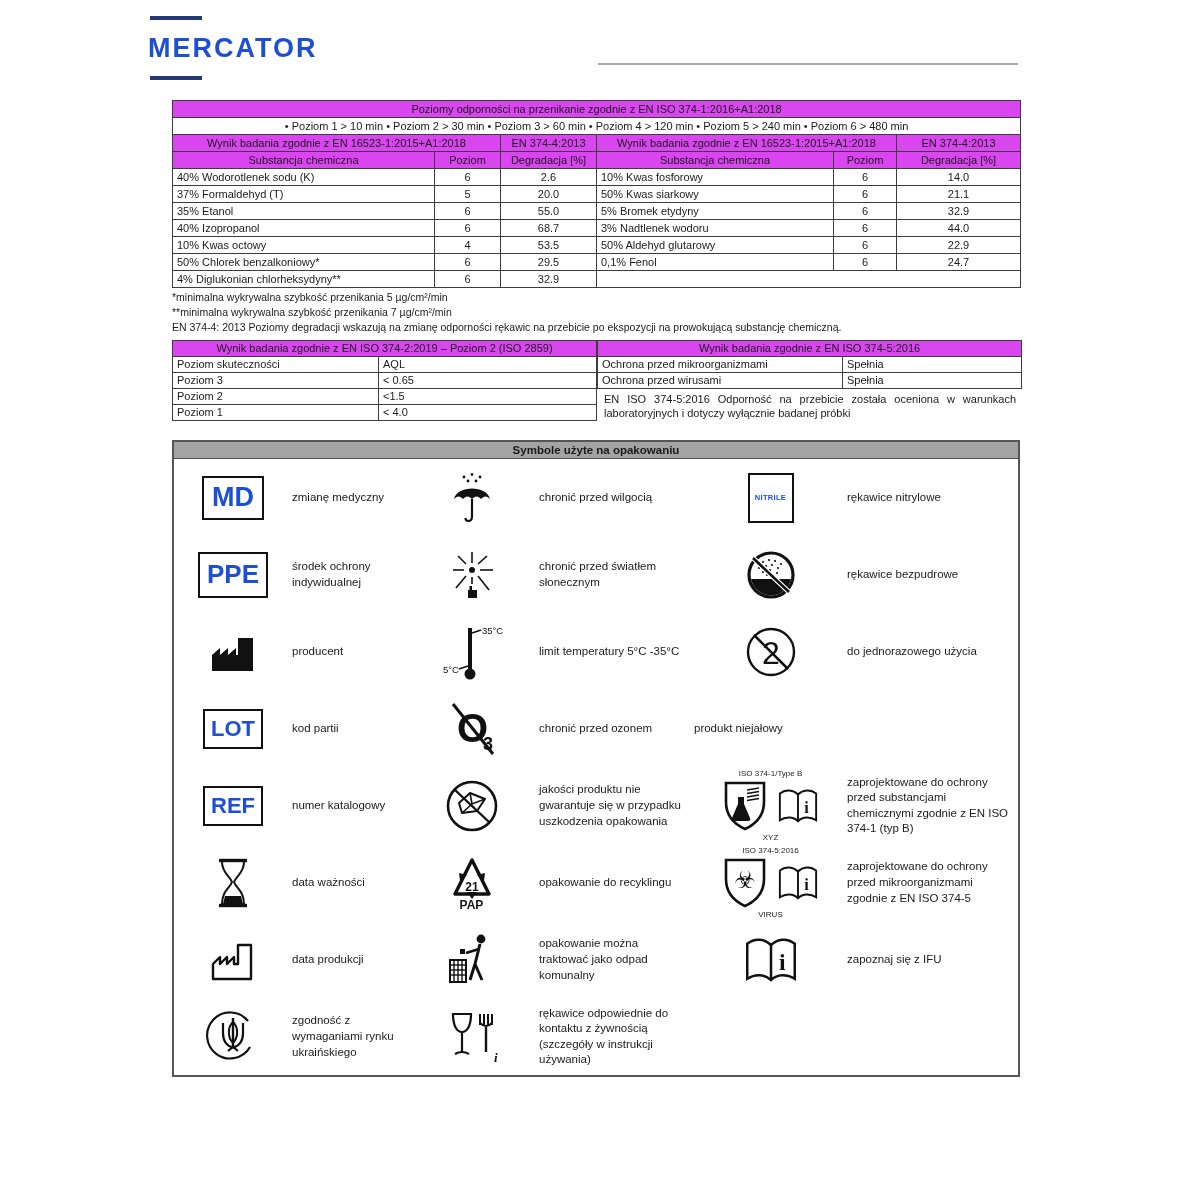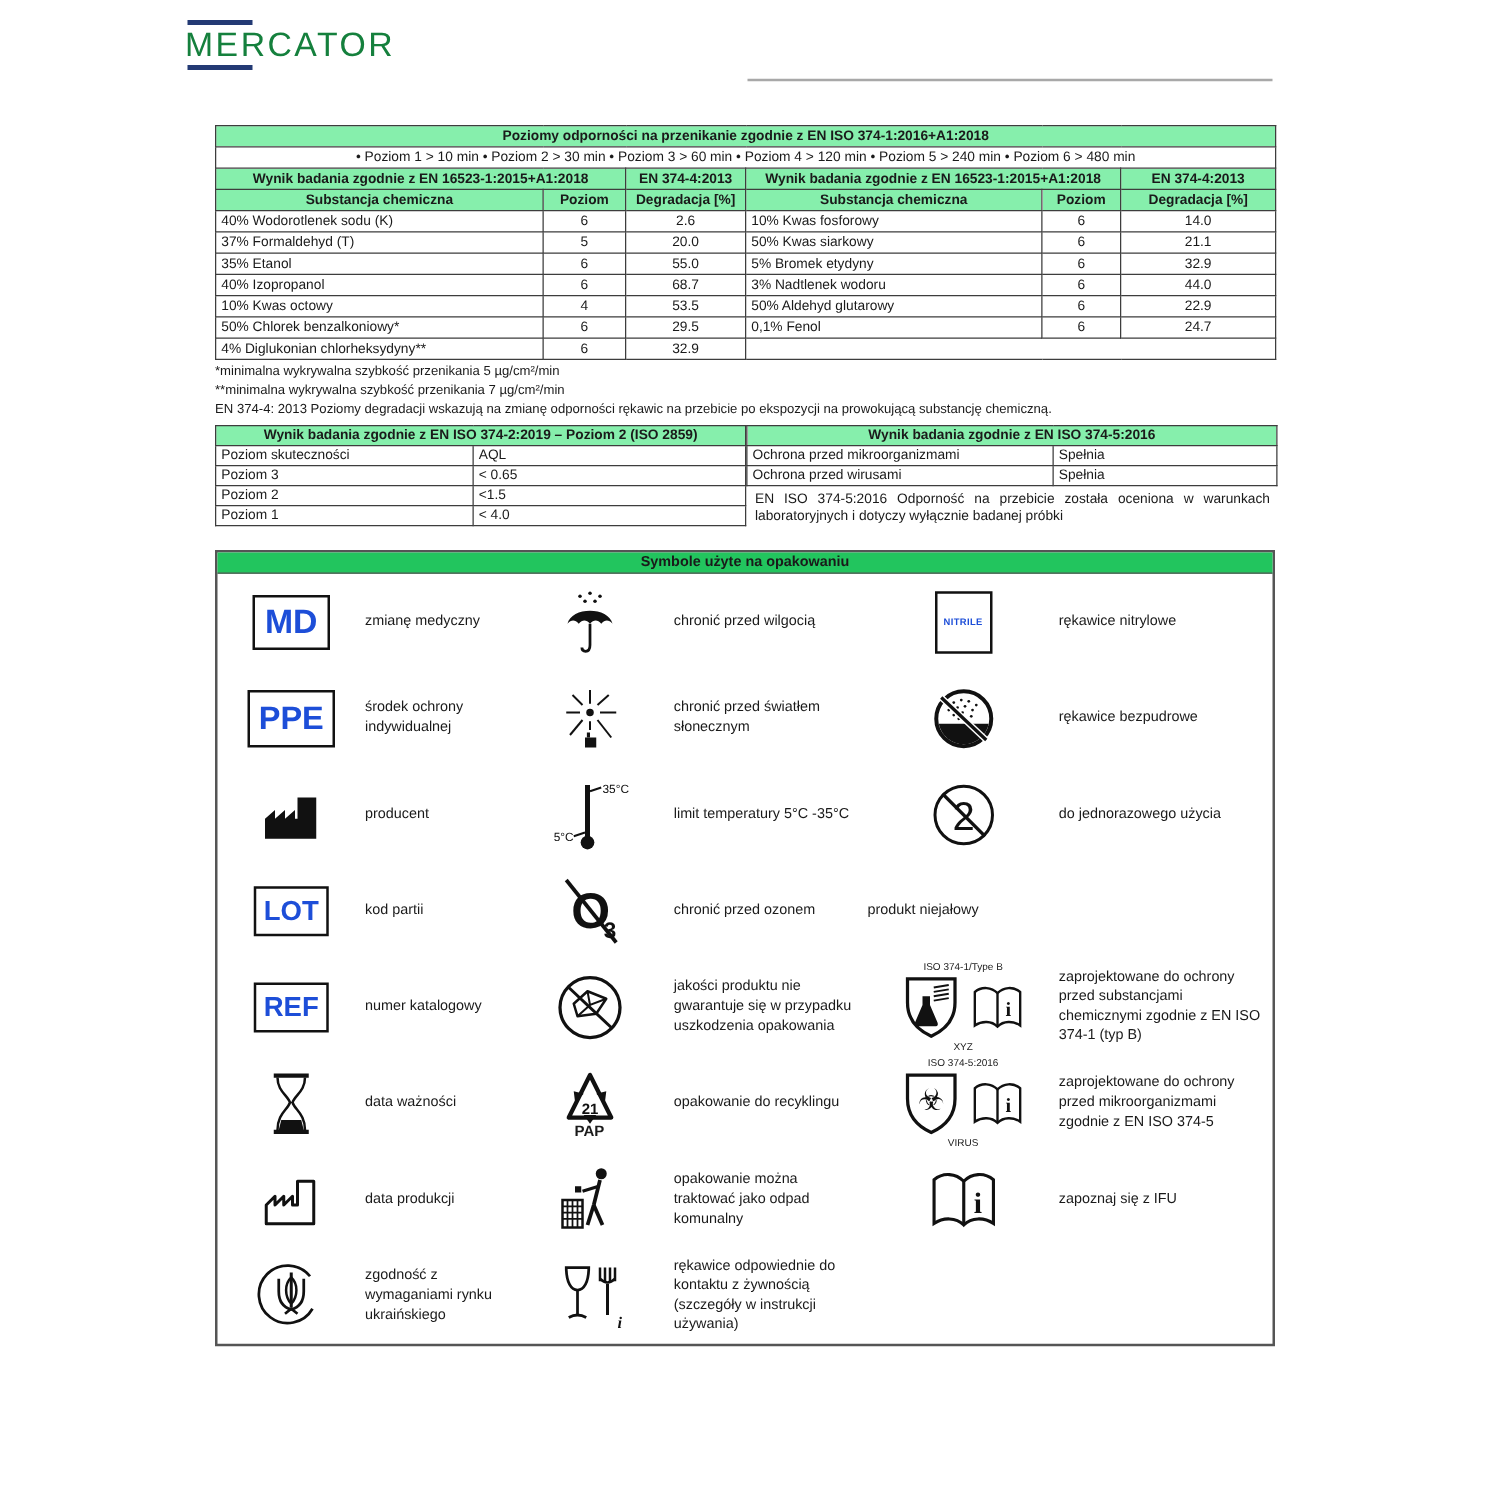--- a/index.html
+++ b/index.html
@@ -1,40 +1,40 @@
 <!DOCTYPE html>
 <html><head>
 <meta charset="utf-8">
 <style>
   html,body{margin:0;padding:0;background:#fff;}
   body{width:1200px;height:1200px;position:relative;font-family:"Liberation Sans",sans-serif;color:#1a1a1a;}
   
   .logo{position:absolute;left:148px;top:16px;}
   .logo .bar{width:52px;height:4px;background:#233a74;margin-left:2px;}
-  .logo .word{color:#15803d;font-weight:normal;font-size:27px;letter-spacing:2px;line-height:1.05;margin:2px 0;}
+  .logo .word{color:#1d4ed8;font-weight:bold;font-size:27px;letter-spacing:2px;line-height:1.05;margin:14px 0;}
   .hline{position:absolute;left:598px;top:63px;width:420px;height:2px;background:#a8a8a8;}
   
   .content{position:absolute;left:172px;top:100px;width:848px;}
   table{border-collapse:collapse;table-layout:fixed;width:848px;}
   td{border:1px solid #3d3d3d;font-size:11px;padding:1px 4px;height:14px;overflow:hidden;white-space:nowrap;}
-  .hdr{background:#86efac;font-weight:bold;text-align:center;}
+  .hdr{background:#d946ef;font-weight:normal;text-align:center;}
   .tc{text-align:center;}
   .tl{text-align:left;}
   .tr{}
   .footnotes{font-size:10.5px;line-height:1.32;margin-top:3px;}
   .footnotes div{margin:1px 0;}
   .row2{display:flex;margin-top:5px;align-items:flex-start;}
   .t2{width:424px;}
   .t2 td,.t3 td{height:13px;}
   .rightblock{width:424px;}
   .t3{width:424px;}
   .micro-note{font-size:11px;text-align:justify;line-height:1.35;padding:3px 5px 0 7px;}
   
   .symbox{margin-top:19px;border:2px solid #555;width:844px;}
-  .symtitle{background:#22c55e;border-bottom:1px solid #555;font-weight:bold;font-size:11.5px;text-align:center;padding:2px 0;}
+  .symtitle{background:#a3a3a3;border-bottom:1px solid #555;font-weight:bold;font-size:11.5px;text-align:center;padding:2px 0;}
   .sym-row{display:grid;grid-template-columns:118px 112px 135px 155px 153px 171px;min-height:77px;align-items:center;}
   .icn{display:flex;flex-direction:column;align-items:center;justify-content:center;}
   .slbl{font-size:11.5px;line-height:1.35;padding-right:4px;}
   .cap{font-size:8px;text-align:center;line-height:1.5;color:#222;}
   .boxsym{border:2.5px solid #111;font-weight:bold;display:flex;align-items:center;justify-content:center;color:#1d4ed8;background:#fff;}
   .box-md{width:58px;height:40px;font-size:27px;letter-spacing:0;}
   .box-ppe{width:66px;height:42px;font-size:26px;}
   .box-lot{width:56px;height:36px;font-size:22px;}
   .box-ref{width:56px;height:36px;font-size:22px;}
   .box-nitrile{width:42px;height:46px;font-size:7.5px;letter-spacing:.3px;}

